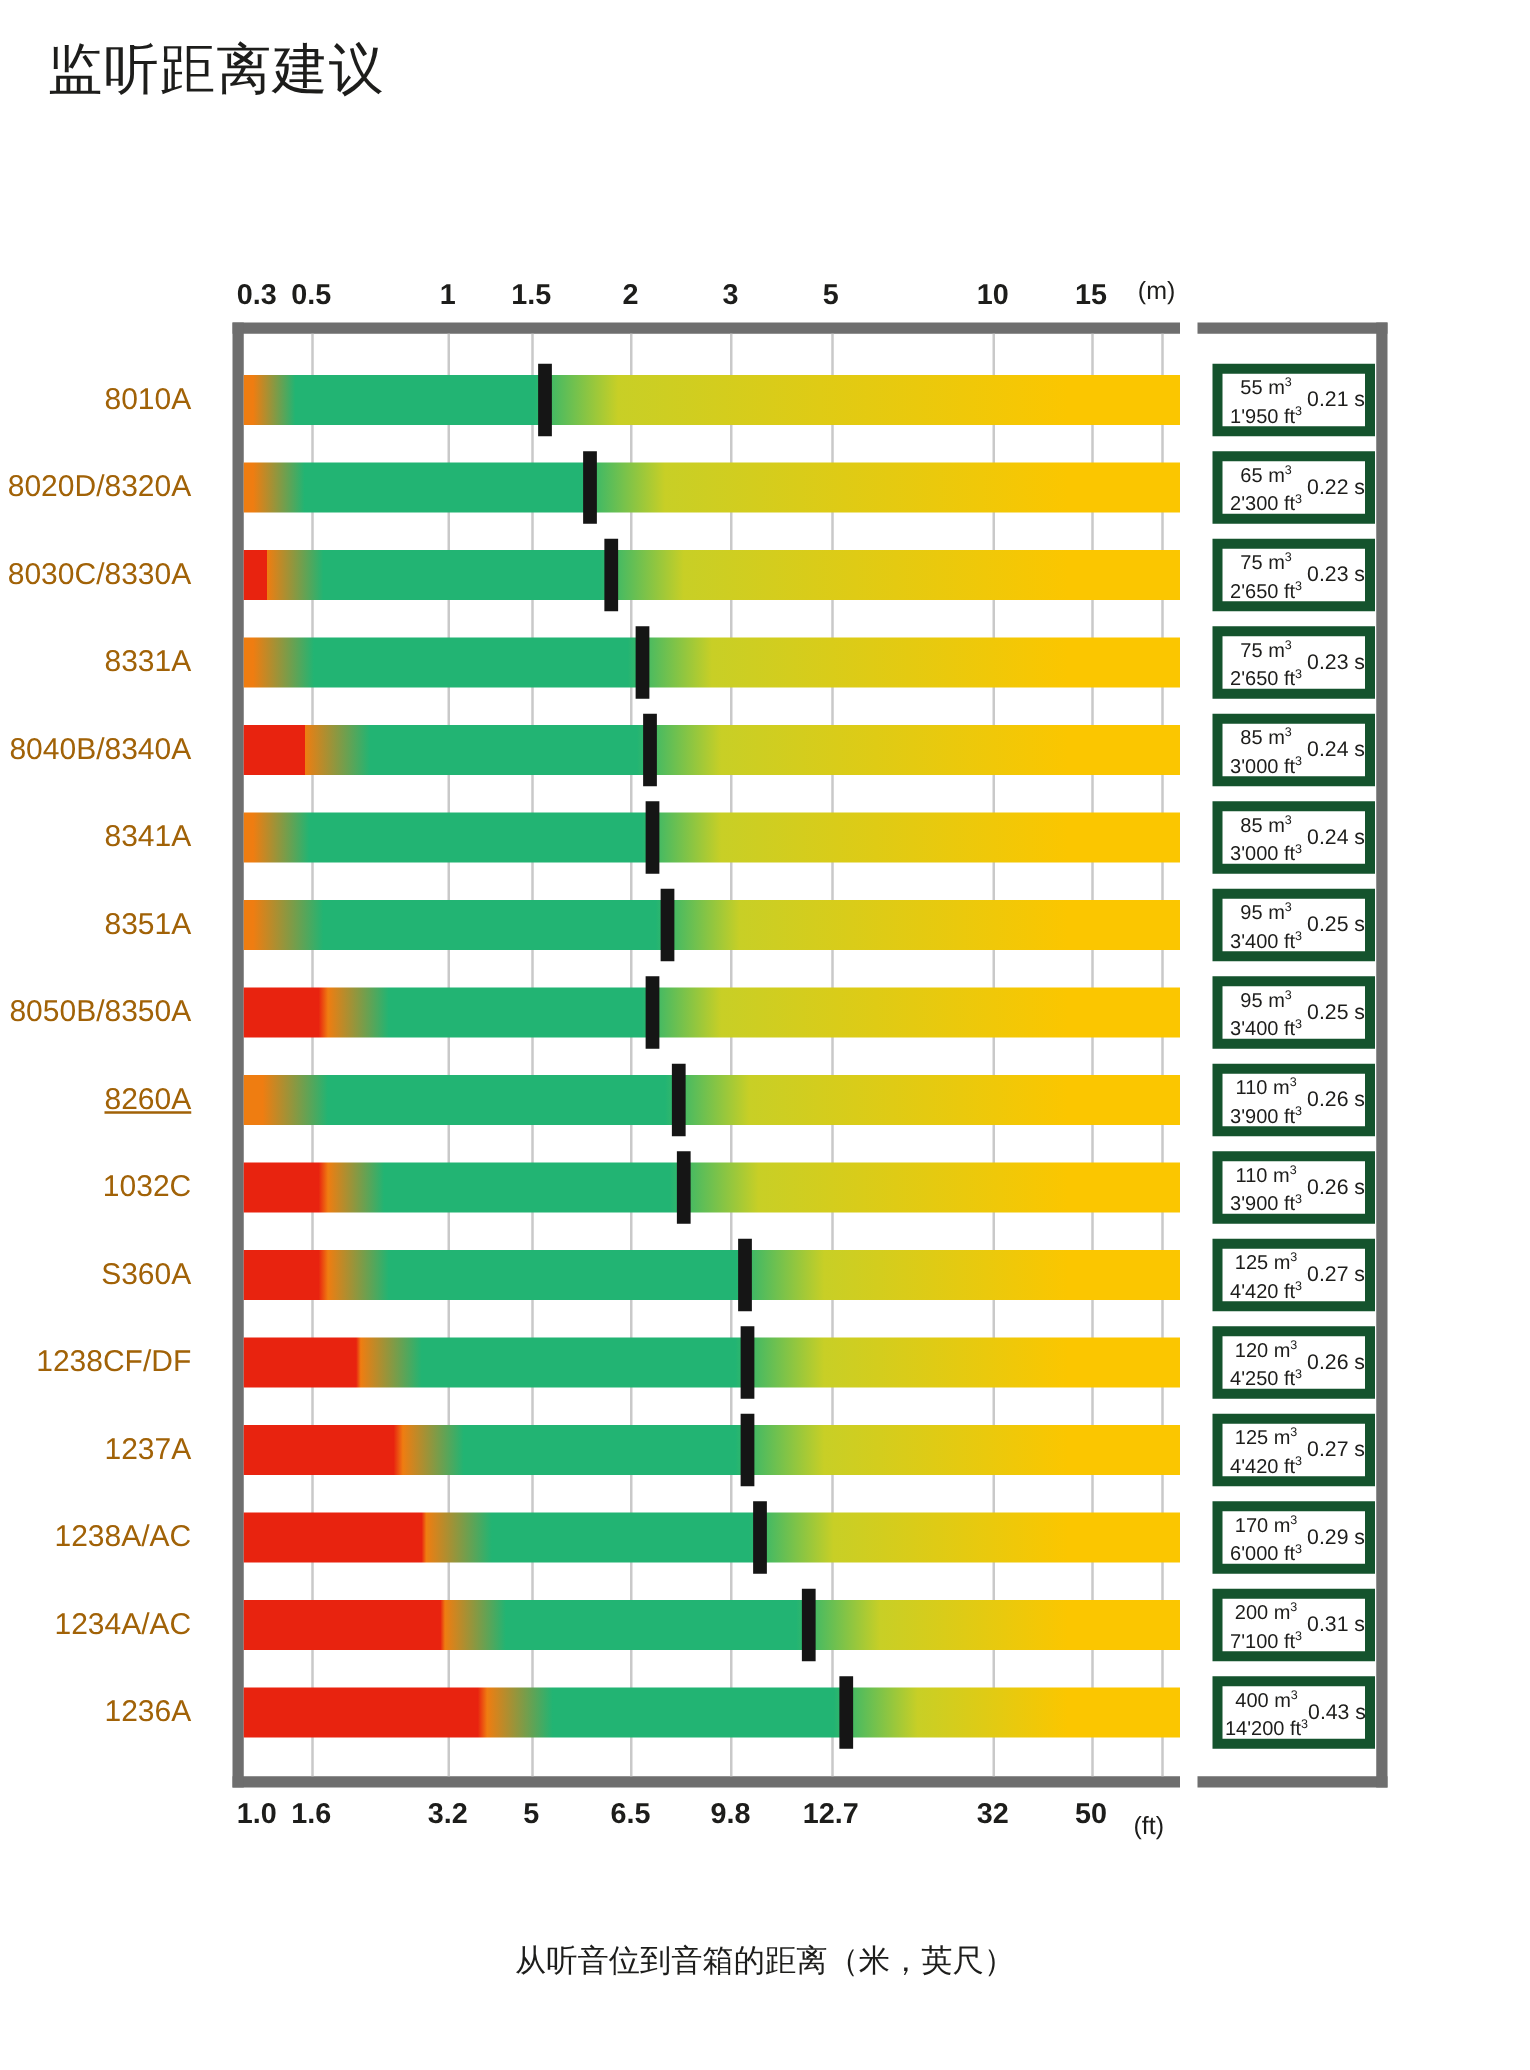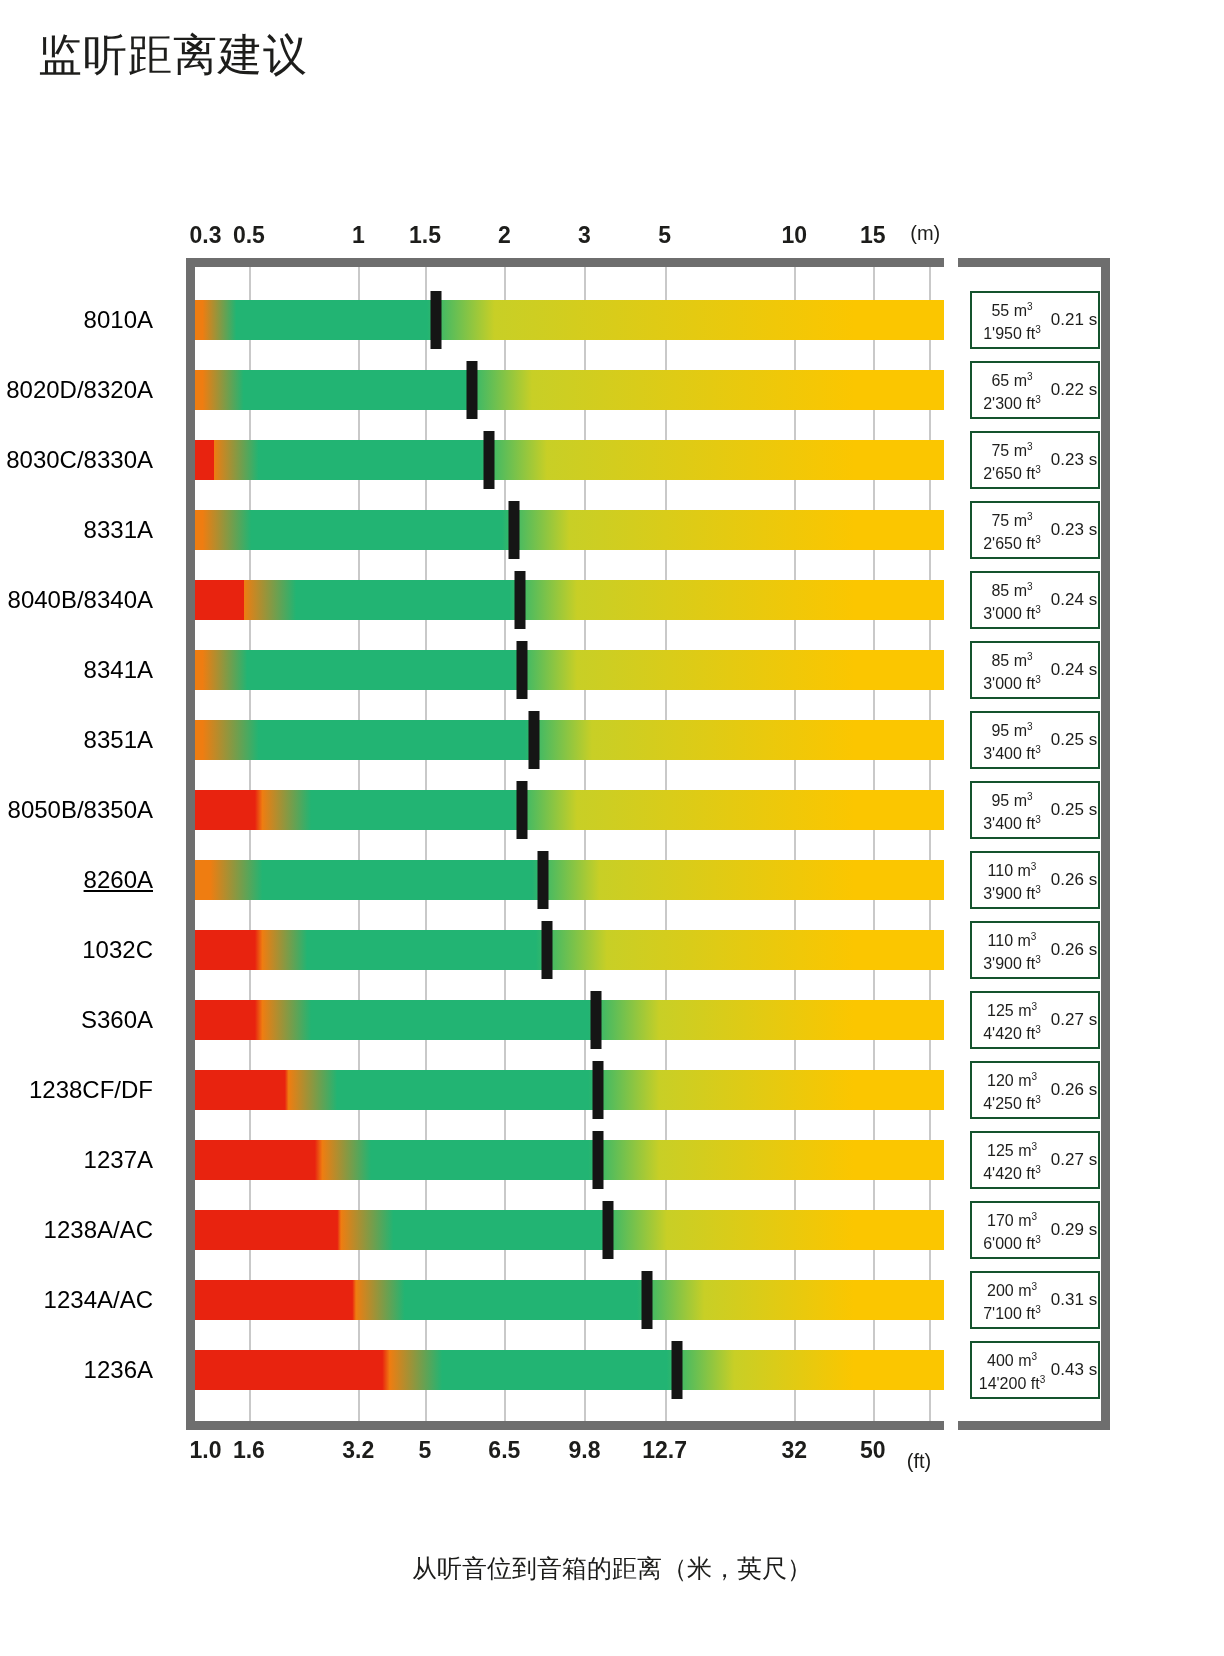--- a/index.html
+++ b/index.html
@@ -64,42 +64,42 @@
     background:#ffffff;
   }
 
   
   .row-label{
     position:absolute;
     right:991px;            
     font-size:24px;
     text-align:right;
     white-space:nowrap;
-    color:#000000;
+    color:#a16207;
     transform:translateY(-50%);
   }
   .bar{
     position:absolute;
     left:195px;
     height:40px;
     transform:translateY(-50%);
   }
   .marker{
     position:absolute;
     width:11px;height:58px;
     background:#151515;
     transform:translate(-50%,-50%);
   }
 
   
   .info-box{
     position:absolute;
     left:970px;
     width:130px;height:58px;
-    border:2px solid #14532d;
+    border:8px solid #14532d;
     background:#fff;
     box-sizing:border-box;
     transform:translateY(-50%);
     display:flex;align-items:center;
   }
   .info-vol{
     width:76px;
     text-align:center;
     font-size:16px;
     line-height:19px;

